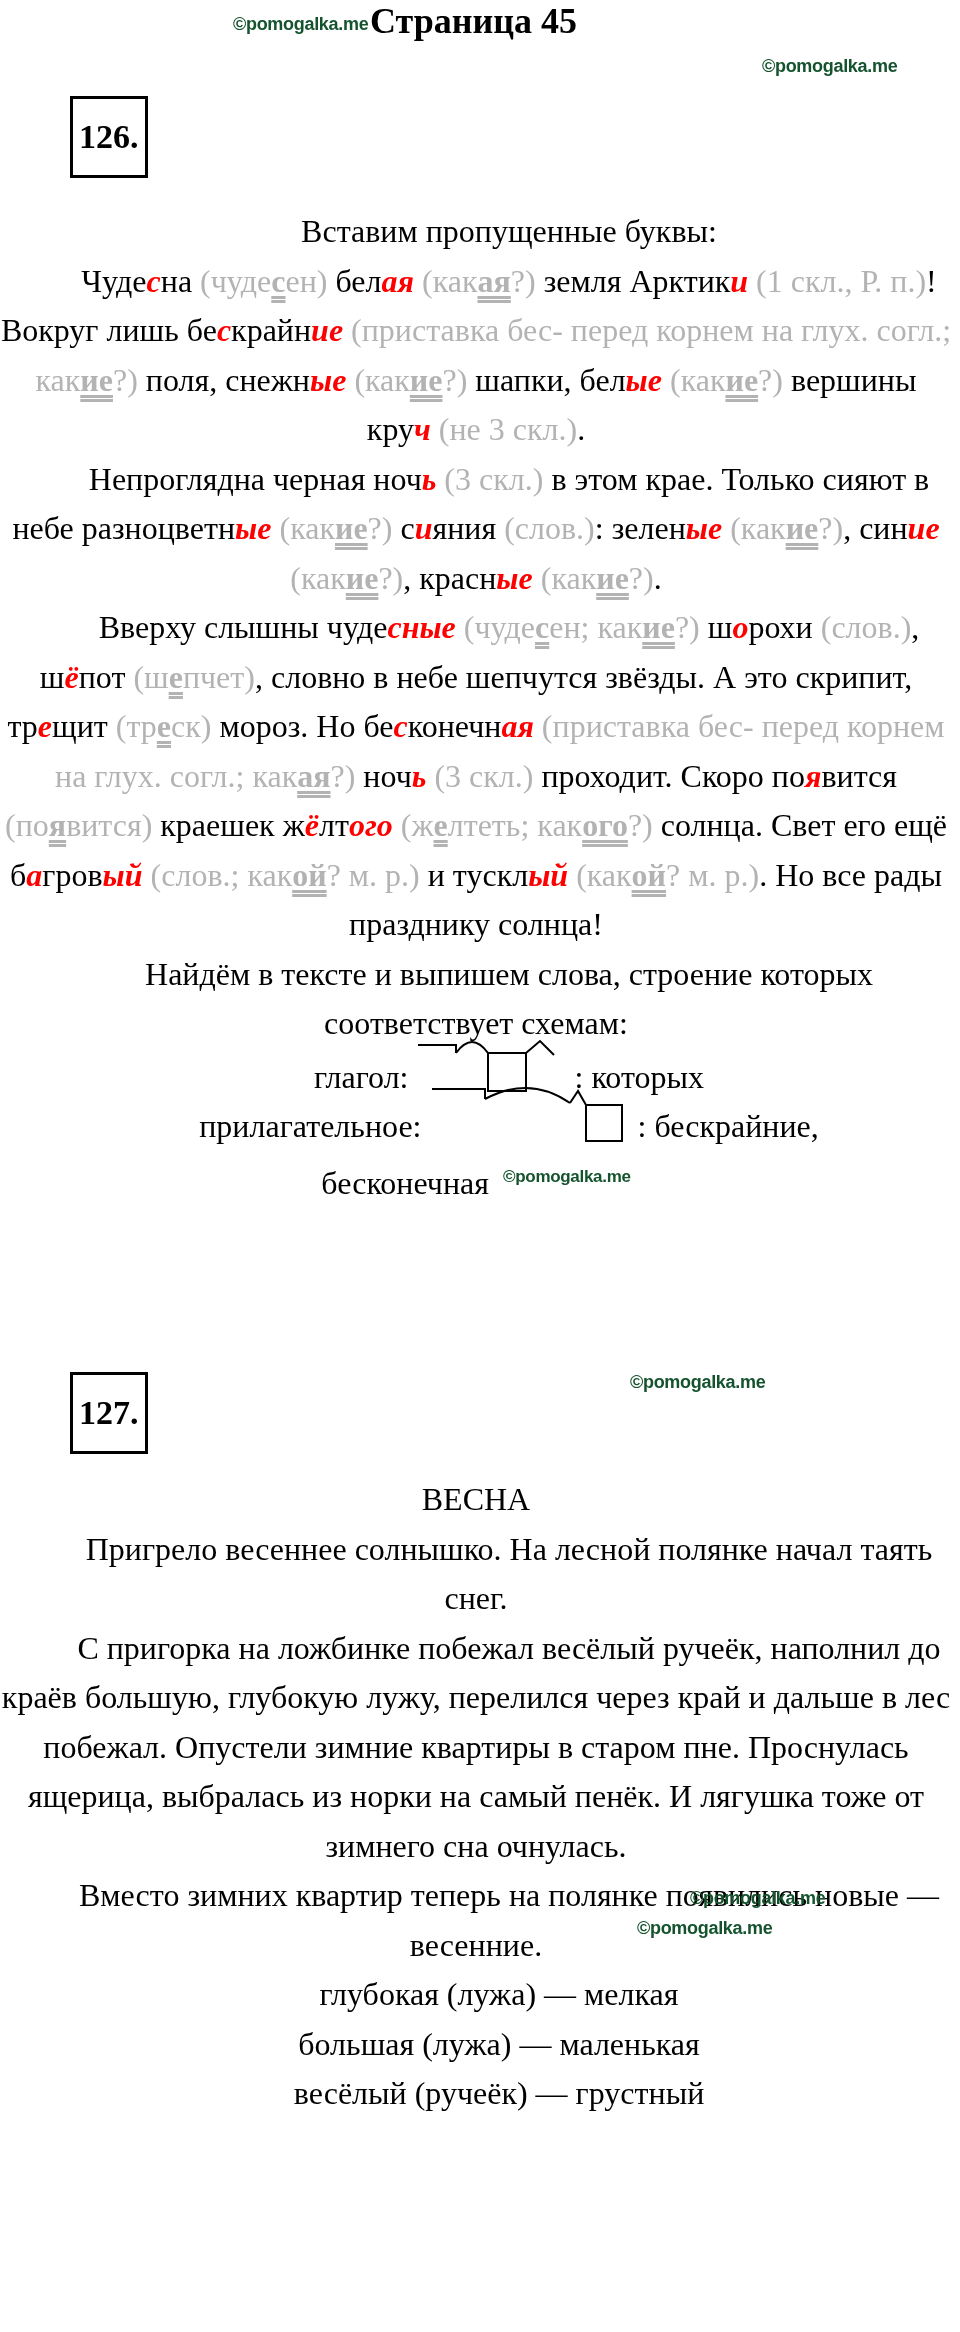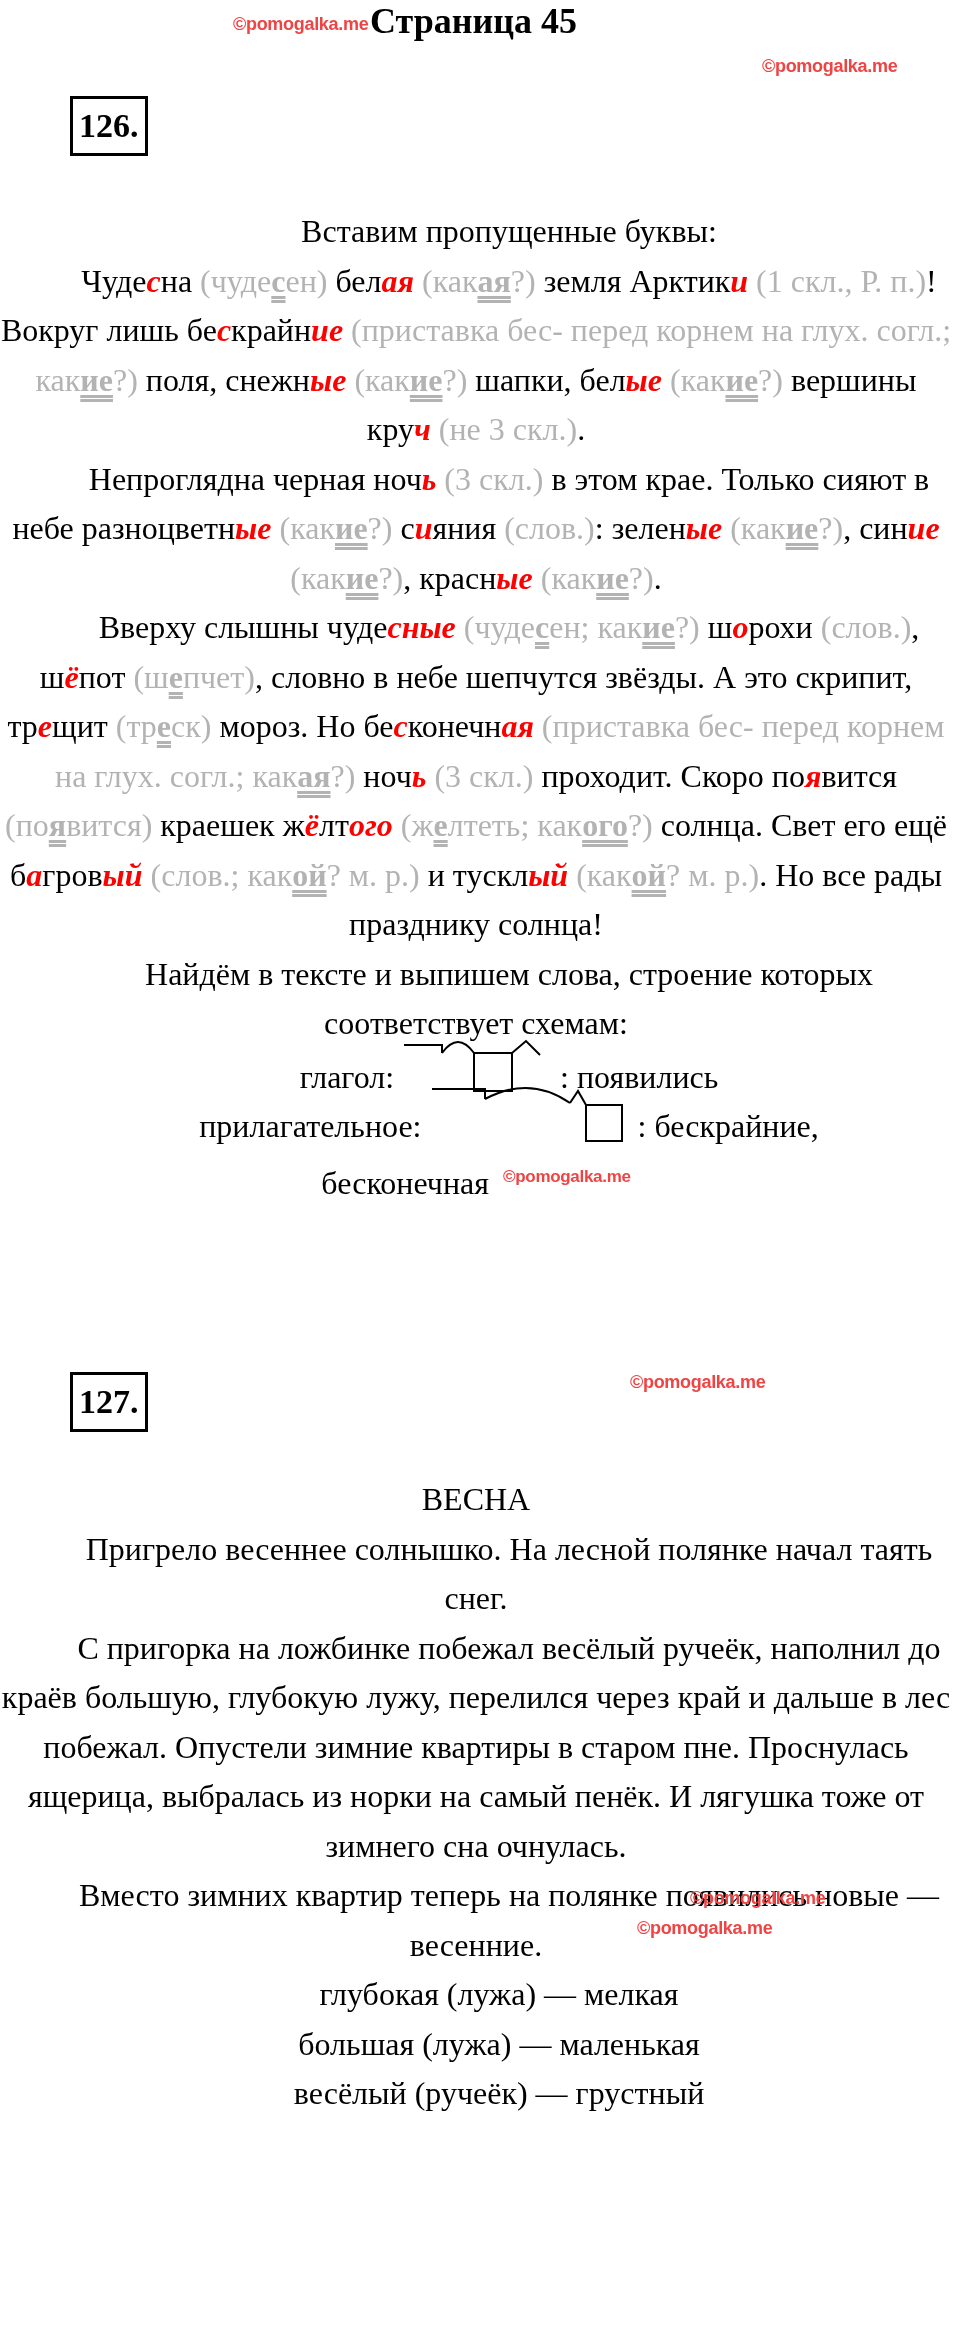--- a/index.html
+++ b/index.html
@@ -1,21 +1,21 @@
 <!DOCTYPE html>
 <html><head>
 <meta charset="utf-8">
 <style>
   html, body { margin: 0; padding: 0; background: #ffffff; }
   body { width: 960px; height: 2332px; position: relative; overflow: hidden;
          font-family: "Liberation Serif", serif; color: #000; }
   .abs { position: absolute; }
-  .wm { font-family: "Liberation Sans", sans-serif; font-weight: bold; font-size: 18px; color: #ef4444; letter-spacing: -0.3px; }
+  .wm { font-family: "Liberation Sans", sans-serif; font-weight: bold; font-size: 18px; color: #14532d; letter-spacing: -0.3px; }
   .page-title { font-family: "Liberation Serif", serif; font-weight: bold; font-size: 36px; }
-  .task-box { border: 3px solid #000; font-weight: bold; font-size: 34px; padding: 5px 6px; line-height: 44px; }
+  .task-box { border: 3px solid #000; font-weight: bold; font-size: 34px; padding: 16px 6px; line-height: 44px; }
   .text { position: absolute; left: 0; width: 952px; font-size: 32px; line-height: 49.5px; }
   .p { margin: 0; text-indent: 66px; text-align: center; }
   .noind { text-indent: 0; }
   .ind { padding-left: 46px; text-indent: 0; }
   .r { color: #ff0000; font-weight: bold; font-style: italic; }
   .g { color: #b3b3b3; }
   .u { text-decoration: underline double; text-decoration-color: #b3b3b3; text-underline-offset: 4px; font-weight: bold; }
   .center { text-align: center; text-indent: 0; }
   .scheme { display: inline-block; vertical-align: middle; }
 </style>
@@ -39,21 +39,21 @@
     <svg class="scheme" width="150" height="64" viewBox="0 0 150 64" style="margin-top:-30px;">
 
       <polyline points="2,12 40,12 40,20" fill="none" stroke="#000" stroke-width="2"></polyline>
 
       <path d="M40,20 Q56,-2 72,20" fill="none" stroke="#000" stroke-width="2"></path>
 
       <rect x="72" y="20" width="38" height="38" fill="none" stroke="#000" stroke-width="2"></rect>
 
       <polyline points="110,20 124,8 138,22" fill="none" stroke="#000" stroke-width="2"></polyline>
     </svg>
-    <span>: появились</span>
+    <span>: которых</span>
   </p>
   <p class="p">
     <span>прилагательное:</span>
     <svg class="scheme" width="200" height="64" viewBox="0 0 200 64" style="margin-top:-30px;">
 
       <polyline points="2,6 55,6 55,16" fill="none" stroke="#000" stroke-width="2"></polyline>
 
       <path d="M55,16 Q100,-8 140,20" fill="none" stroke="#000" stroke-width="2"></path>
 
       <polyline points="140,20 148,8 156,22" fill="none" stroke="#000" stroke-width="2"></polyline>

